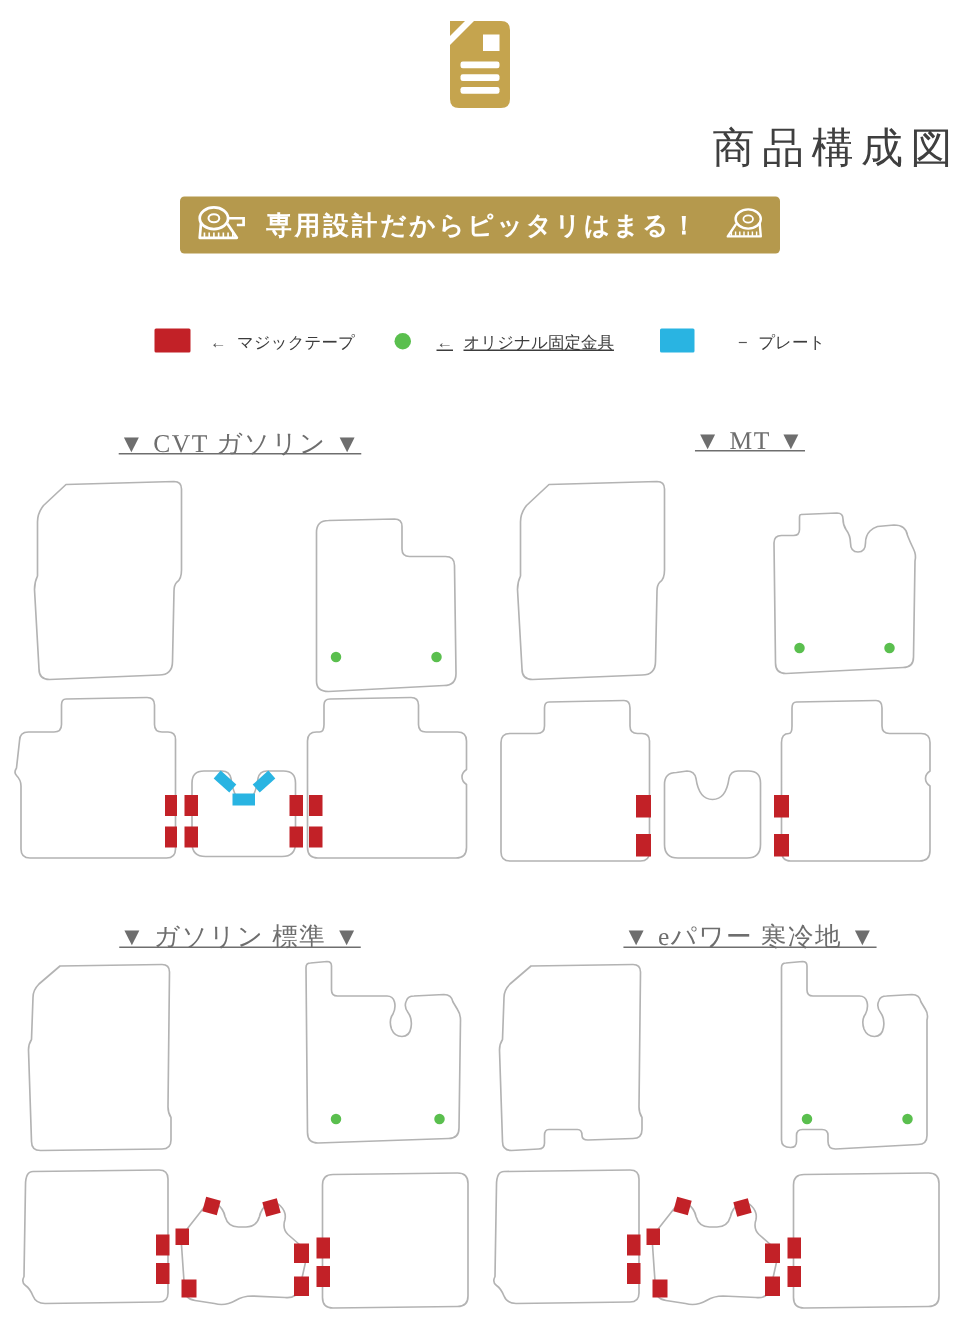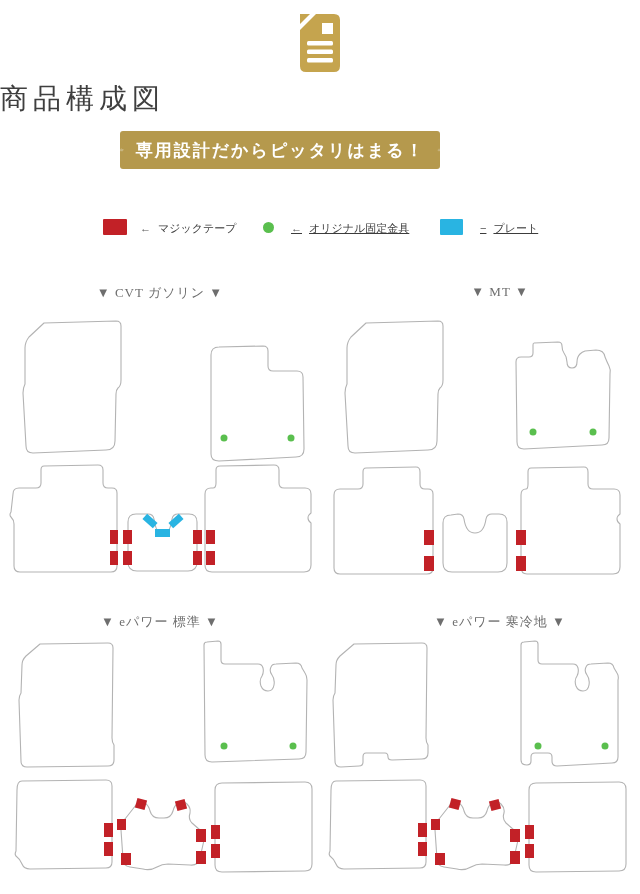--- a/index.html
+++ b/index.html
@@ -1,35 +1,35 @@
 <!DOCTYPE html>
 <html style="--gold: #b5994d; --gold_icon: #c5a44e; --red: #c22127; --green: #5abf4e; --cyan: #29b4e2; --outline: #b3b3b3; --label_gray: #6e6e6e; --title_gray: #3f3f3f;"><head>
 <meta charset="utf-8">
 <style>
   html,body{margin:0;padding:0;background:#fff;}
   body{width:640px;height:894px;position:relative;overflow:hidden;
        font-family:"Liberation Sans","DejaVu Sans",sans-serif;color:#3c3c3c;}
   .abs{position:absolute;}
   
   .doc-icon{left:298px;top:12px;}
-  .page-title{left:0;top:80px;width:640px;text-align:left;
+  .page-title{left:0;top:80px;width:640px;text-align:right;
     font-family:"Liberation Serif","DejaVu Serif",serif;
     font-size:28px;letter-spacing:5px;color:var(--title_gray);font-weight:500;}
   
-  .banner{left:120px;top:131px;width:320px;height:38px;background:var(--gold);
+  .banner{left:120px;top:131px;width:400px;height:38px;background:var(--gold);
     border-radius:3px;display:flex;align-items:center;justify-content:center;gap:12px;}
   .banner-text{color:#fff;font-family:"Liberation Serif","DejaVu Serif",serif;
     font-size:17px;letter-spacing:2px;font-weight:600;white-space:nowrap;}
   
   .legend-swatch{border-radius:1px;}
   .legend-text{font-size:11px;color:#3c3c3c;white-space:nowrap;}
   .legend-prefix{color:#555;margin-right:7px;}
   
   .section-label{font-family:"Liberation Serif","DejaVu Serif",serif;
-    font-size:13px;color:var(--label_gray);letter-spacing:1px;text-align:center;}
+    font-size:17px;color:var(--label_gray);letter-spacing:1px;text-align:center;text-decoration:underline;}
   
   .mat{fill:#ffffff;stroke:var(--outline);stroke-width:1.1px;stroke-linejoin:round;}
   .tab{fill:var(--red);}
   .dot{fill:var(--green);}
   .plate{fill:var(--cyan);}
 </style>
 </head>
 <body>
 
 <svg class="abs doc-icon" width="44" height="62" viewBox="0 0 44 62">
@@ -62,27 +62,27 @@
 
 <div class="abs legend-swatch" style="left:103px;top:219px;width:24px;height:16px;background:var(--red);"></div>
 <div class="abs legend-text" style="left:140px;top:221px;">
   <span class="legend-prefix">←</span><span>マジックテープ</span>
 </div>
 <div class="abs" style="left:263px;top:222px;width:11px;height:11px;border-radius:50%;background:var(--green);"></div>
 <div class="abs legend-text" style="left:291px;top:221px;text-decoration:underline;">
   <span class="legend-prefix">←</span><span>オリジナル固定金具</span>
 </div>
 <div class="abs legend-swatch" style="left:440px;top:219px;width:23px;height:16px;background:var(--cyan);"></div>
-<div class="abs legend-text" style="left:480px;top:221px;text-decoration:underline;">
+<div class="abs legend-text" style="left:492px;top:221px;">
   <span class="legend-prefix">−</span><span>プレート</span>
 </div>
 
 <div class="abs section-label" style="left:0;top:284px;width:320px;">▼ CVT ガソリン ▼</div>
 <div class="abs section-label" style="left:340px;top:284px;width:320px;">▼ MT ▼</div>
-<div class="abs section-label" style="left:0;top:613px;width:320px;">▼ eパワー 標準 ▼</div>
+<div class="abs section-label" style="left:0;top:613px;width:320px;">▼ ガソリン 標準 ▼</div>
 <div class="abs section-label" style="left:330px;top:613px;width:340px;">▼ eパワー 寒冷地 ▼</div>
 
 <svg class="abs" style="left:0;top:300px;" width="320" height="290" viewBox="0 300 320 290">
   <path class="mat" d="M44,323 L116,321 Q121,321 121,326 L121,380 Q121,386 118,388 Q116,390 116,394 L115,441 Q115,450 106,450 L33,453 Q26,453 26,446 L23,393 Q23,388 25,384 L25,348 Q25,342 29,337 Z"></path>
   <path class="mat" d="M219,347 L263,346 Q268,346 268,351 L268,366 Q268,371 273,371 L297,371 Q303,371 303,377 L304,449 Q304,457 296,457 L219,461 Q211,461 211,454 L211,355 Q211,347 219,347 Z"></path>
   <circle class="dot" cx="224" cy="438" r="3.5"></circle>
   <circle class="dot" cx="291" cy="438" r="3.5"></circle>
   <path class="mat" d="M44,466 L98,465 Q103,465 103,470 L103,483 Q103,488 108,488 L112,488 Q117,488 117,493 L117,566 Q117,572 111,572 L20,572 Q14,572 14,566 L14,524 Q14,520 11,517 Q9,515 11,512 L13,494 Q13,488 19,488 L36,488 Q41,488 41,483 L41,470 Q41,466 44,466 Z"></path>
   <path class="mat" d="M136,514 L148,514 Q153,514 154,519 Q156,534 163,534 Q170,534 172,519 Q173,514 178,514 L189,514 Q197,514 197,522 L197,562 Q197,571 188,571 L137,571 Q128,571 128,562 L128,522 Q128,514 136,514 Z"></path>
   <rect class="plate" x="143" y="517.5" width="14" height="7" transform="rotate(42 150 521)"></rect>

